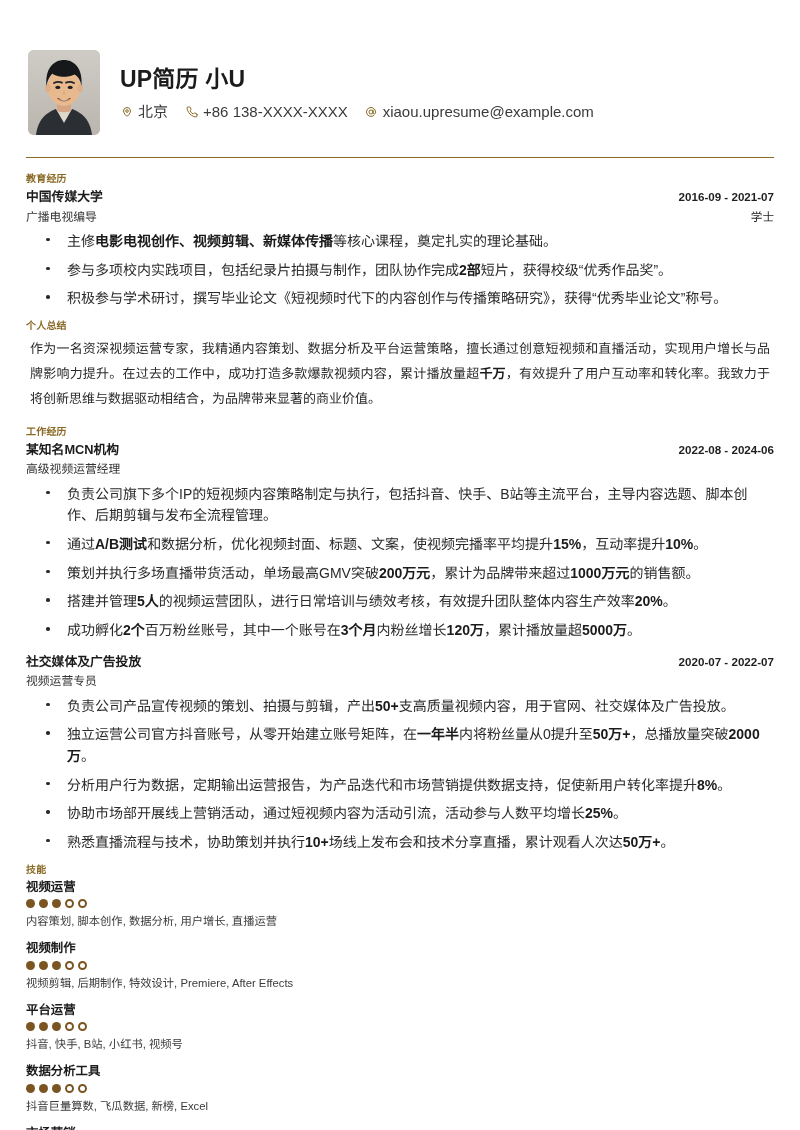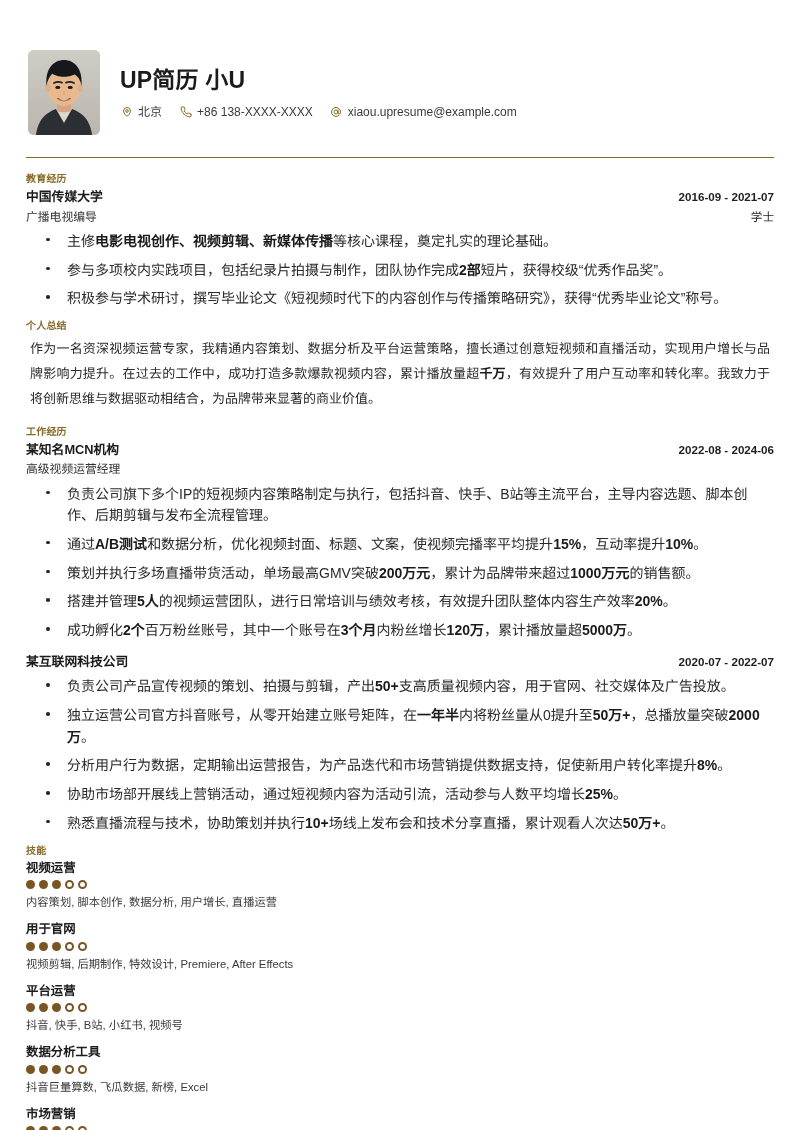--- a/index.html
+++ b/index.html
@@ -48,21 +48,21 @@
     font-weight: 700;
     color: #1b1b1b;
     letter-spacing: .2px;
     line-height: 1.18;
     margin-bottom: 11px;
   }
   .contacts {
     display: flex;
     align-items: center;
     flex-wrap: wrap;
-    font-size: 12px;
+    font-size: 15px;
     color: #3a3a3a;
     line-height: 1;
   }
   .contact-item {
     display: flex;
     align-items: center;
     margin-right: 17px;
     white-space: nowrap;
   }
   .contact-item .ico {
@@ -306,23 +306,24 @@
           <li>负责公司旗下多个IP的短视频内容策略制定与执行，包括抖音、快手、B站等主流平台，主导内容选题、脚本创作、后期剪辑与发布全流程管理。</li>
           <li>通过<b>A/B测试</b>和数据分析，优化视频封面、标题、文案，使视频完播率平均提升<b>15%</b>，互动率提升<b>10%</b>。</li>
           <li>策划并执行多场直播带货活动，单场最高GMV突破<b>200万元</b>，累计为品牌带来超过<b>1000万元</b>的销售额。</li>
           <li>搭建并管理<b>5人</b>的视频运营团队，进行日常培训与绩效考核，有效提升团队整体内容生产效率<b>20%</b>。</li>
           <li>成功孵化<b>2个</b>百万粉丝账号，其中一个账号在<b>3个月</b>内粉丝增长<b>120万</b>，累计播放量超<b>5000万</b>。</li>
         </ul>
     </div>
 
     <div class="entry" style="margin-top:10px;">
       <div class="entry-row">
-        <div class="entry-org">某互联网科技公司</div>
+        <div class="entry-org">社交媒体及广告投放</div>
         <div class="entry-date">2020-07 - 2022-07</div>
       </div>
+      <div class="entry-sub">视频运营专员</div>
       <ul class="bullets">
           <li>负责公司产品宣传视频的策划、拍摄与剪辑，产出<b>50+</b>支高质量视频内容，用于官网、社交媒体及广告投放。</li>
           <li>独立运营公司官方抖音账号，从零开始建立账号矩阵，在<b>一年半</b>内将粉丝量从0提升至<b>50万+</b>，总播放量突破<b>2000万</b>。</li>
           <li>分析用户行为数据，定期输出运营报告，为产品迭代和市场营销提供数据支持，促使新用户转化率提升<b>8%</b>。</li>
           <li>协助市场部开展线上营销活动，通过短视频内容为活动引流，活动参与人数平均增长<b>25%</b>。</li>
           <li>熟悉直播流程与技术，协助策划并执行<b>10+</b>场线上发布会和技术分享直播，累计观看人次达<b>50万+</b>。</li>
         </ul>
     </div>
   </div>
 
@@ -334,21 +335,21 @@
           <div class="dots">
             <span class="dot on"></span>
             <span class="dot on"></span>
             <span class="dot on"></span>
             <span class="dot off"></span>
             <span class="dot off"></span>
           </div>
           <div class="skill-kw">内容策划, 脚本创作, 数据分析, 用户增长, 直播运营</div>
         </div>
         <div class="skill-block">
-          <div class="skill-name">用于官网</div>
+          <div class="skill-name">视频制作</div>
           <div class="dots">
             <span class="dot on"></span>
             <span class="dot on"></span>
             <span class="dot on"></span>
             <span class="dot off"></span>
             <span class="dot off"></span>
           </div>
           <div class="skill-kw">视频剪辑, 后期制作, 特效设计, Premiere, After Effects</div>
         </div>
         <div class="skill-block">

